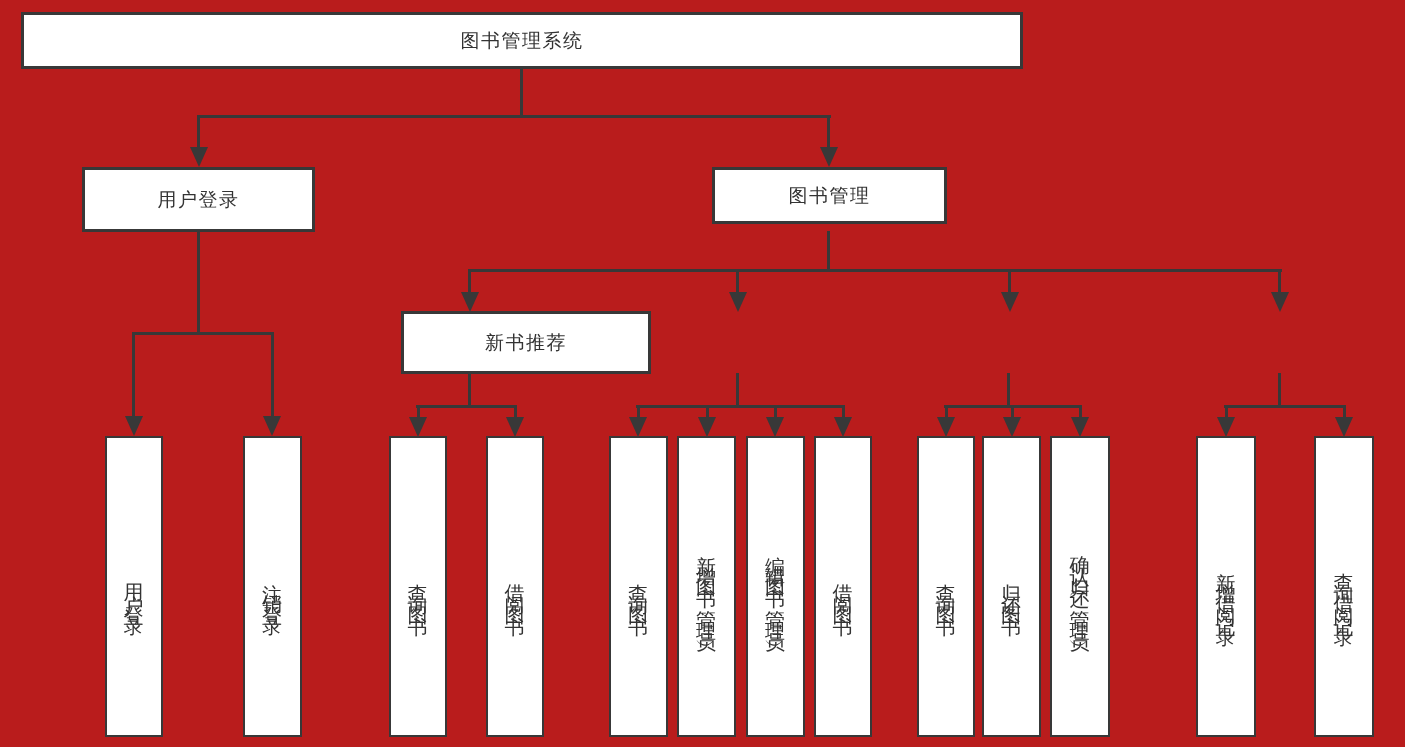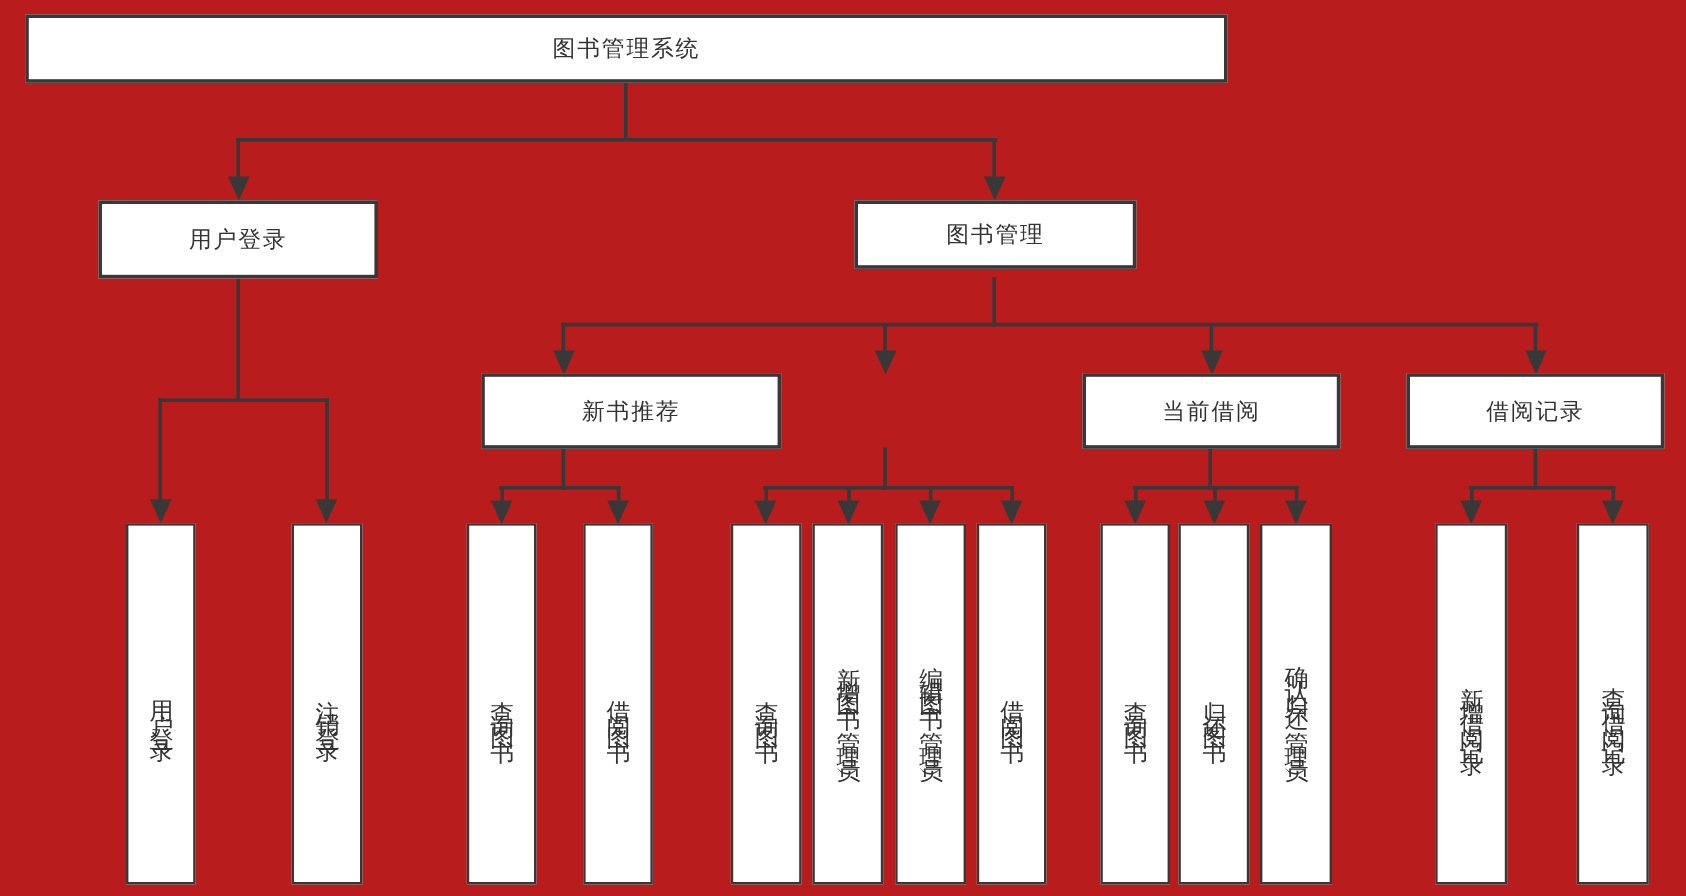--- a/index.html
+++ b/index.html
@@ -89,22 +89,20 @@
   <div class="vline" style="left:468px; top:269px; width:3px; height:25px;"></div>
   <div class="arrowhead" style="left:461px; top:292px;"></div>
   <div class="vline" style="left:736px; top:269px; width:3px; height:25px;"></div>
   <div class="arrowhead" style="left:729px; top:292px;"></div>
   <div class="vline" style="left:1008px; top:269px; width:3px; height:25px;"></div>
   <div class="arrowhead" style="left:1001px; top:292px;"></div>
   <div class="vline" style="left:1278px; top:269px; width:3px; height:25px;"></div>
   <div class="arrowhead" style="left:1271px; top:292px;"></div>
 
   <div class="box" style="left:363px; top:311px; width:250px; height:63px;margin-left:38px;">新书推荐</div>
-  <div class="box" style="left:902px; top:311px; width:215px; height:63px;">当前借阅</div>
-  <div class="box" style="left:1172px; top:311px; width:215px; height:63px;">借阅记录</div>
 
   <div class="vline" style="left:468px; top:373px; width:3px; height:35px;"></div>
   <div class="hline" style="left:416px; top:405px; width:101px; height:3px;"></div>
   <div class="vline" style="left:417px; top:405px; width:3px; height:14px;"></div>
   <div class="arrowhead" style="left:409px; top:417px;"></div>
   <div class="vline" style="left:514px; top:405px; width:3px; height:14px;"></div>
   <div class="arrowhead" style="left:506px; top:417px;"></div>
 
   <div class="vline" style="left:736px; top:373px; width:3px; height:35px;"></div>
   <div class="hline" style="left:636px; top:405px; width:209px; height:3px;"></div>

